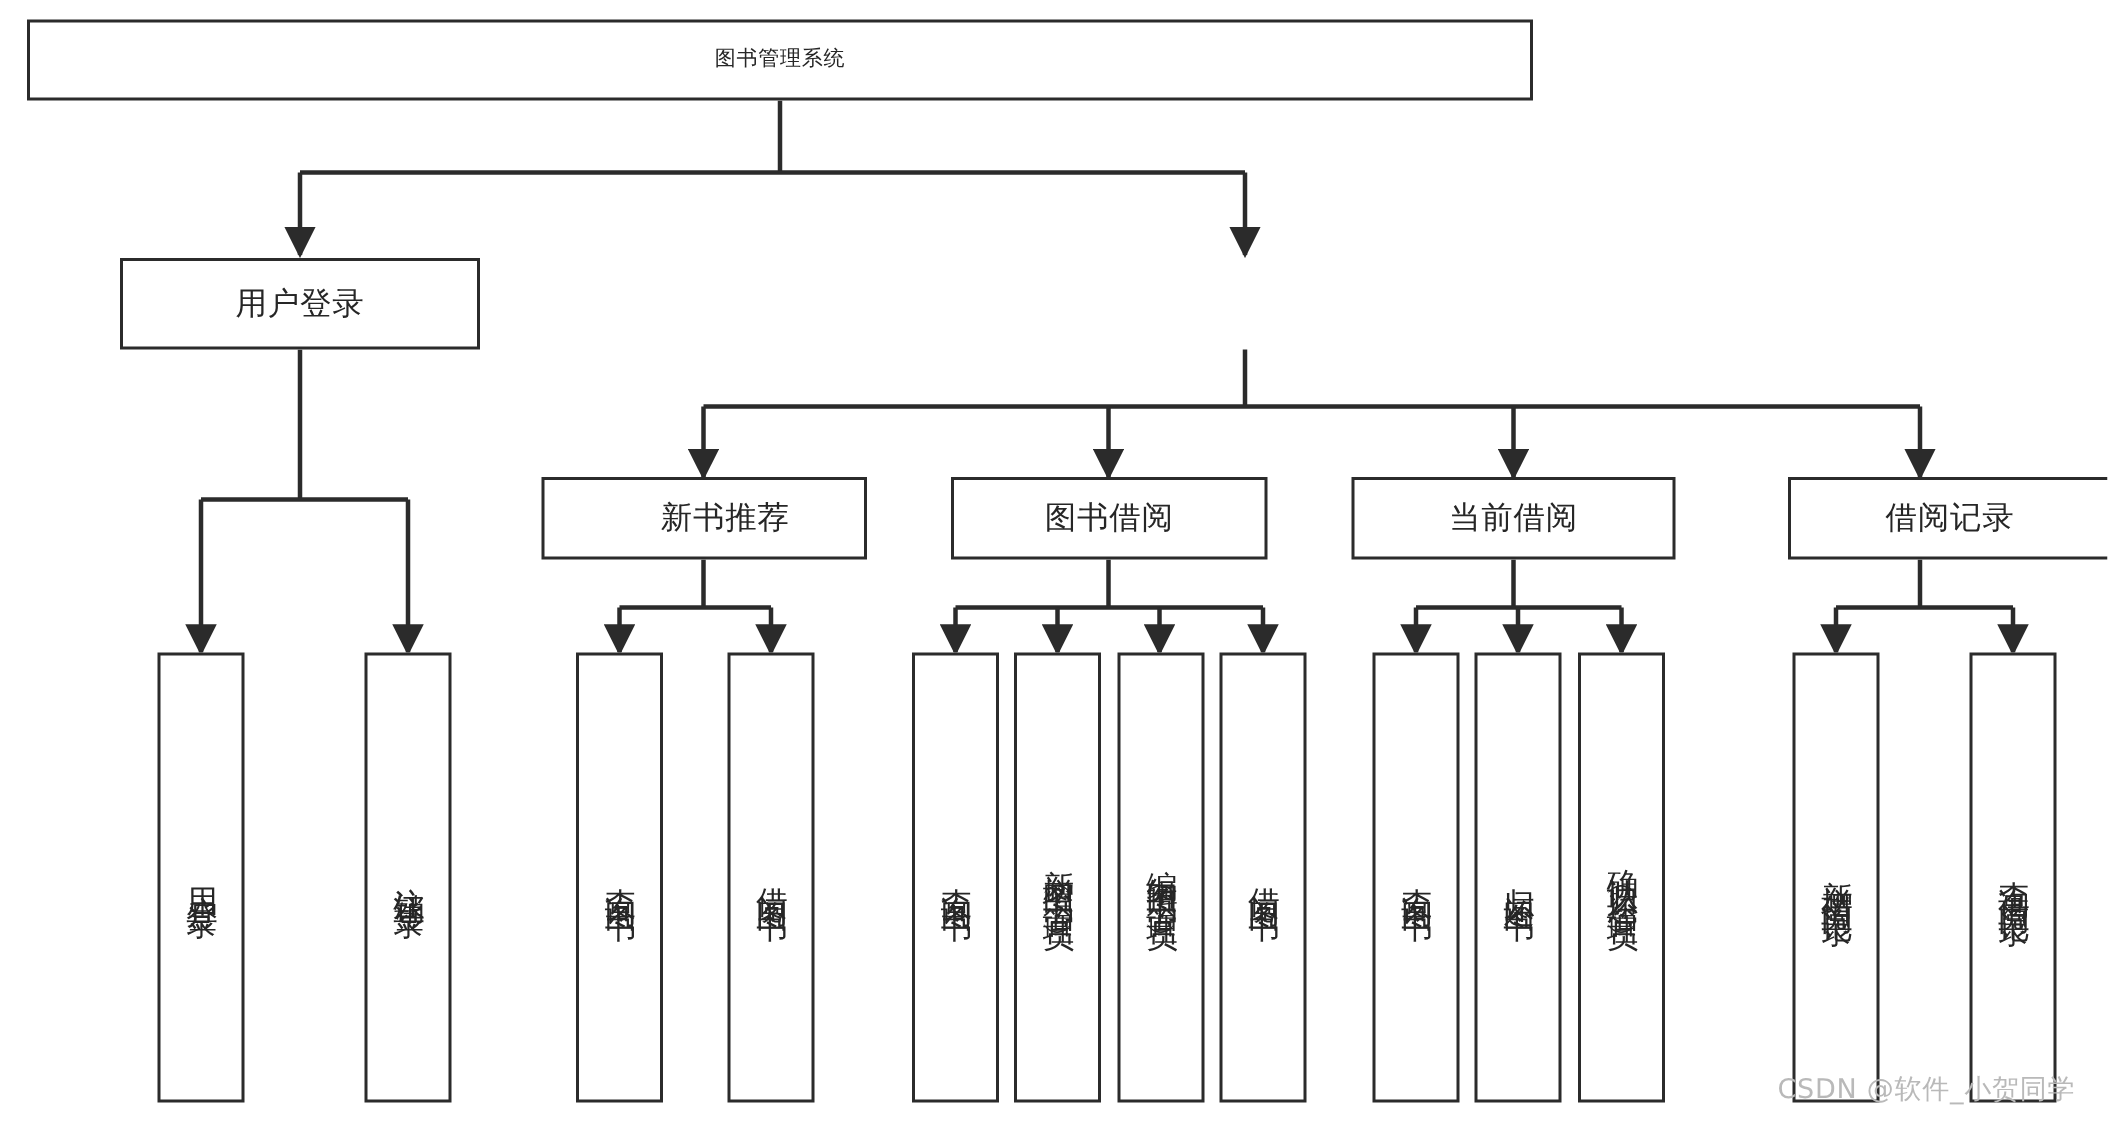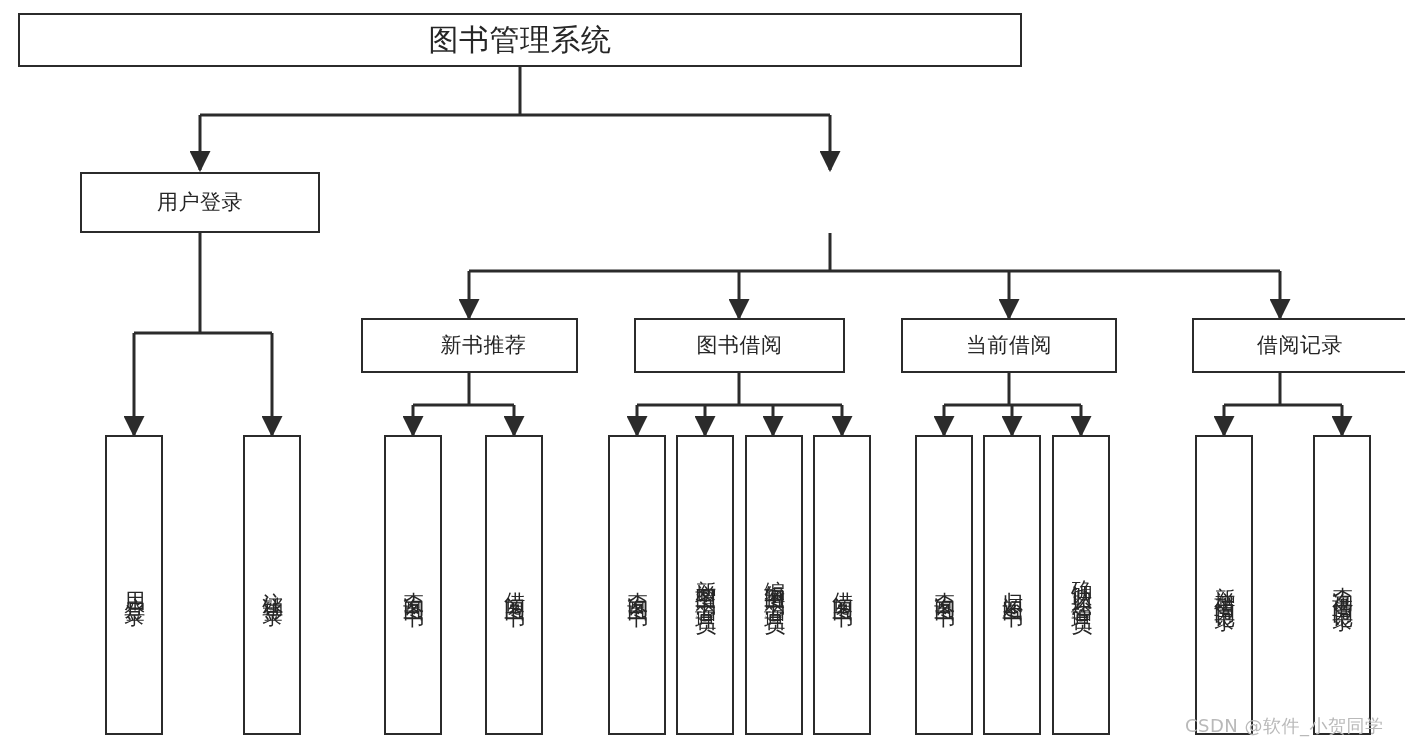--- a/index.html
+++ b/index.html
@@ -37,21 +37,21 @@
     display: block;
     text-align: center;
     line-height: 1.12;
     letter-spacing: 0.5px;
   }
   
   .h-node .lbl {
     font-size: 21px;
     writing-mode: horizontal-tb;
   }
-  .root-node .lbl { font-size: 30px; }
+  .root-node .lbl { font-size: 14px; }
   
   .v-node {
     border-width: 2px;
     padding: 6px 0;
   }
   .v-node .lbl {
     writing-mode: vertical-rl;
     text-orientation: upright;
     font-size: 21px;
     line-height: 1.30;

